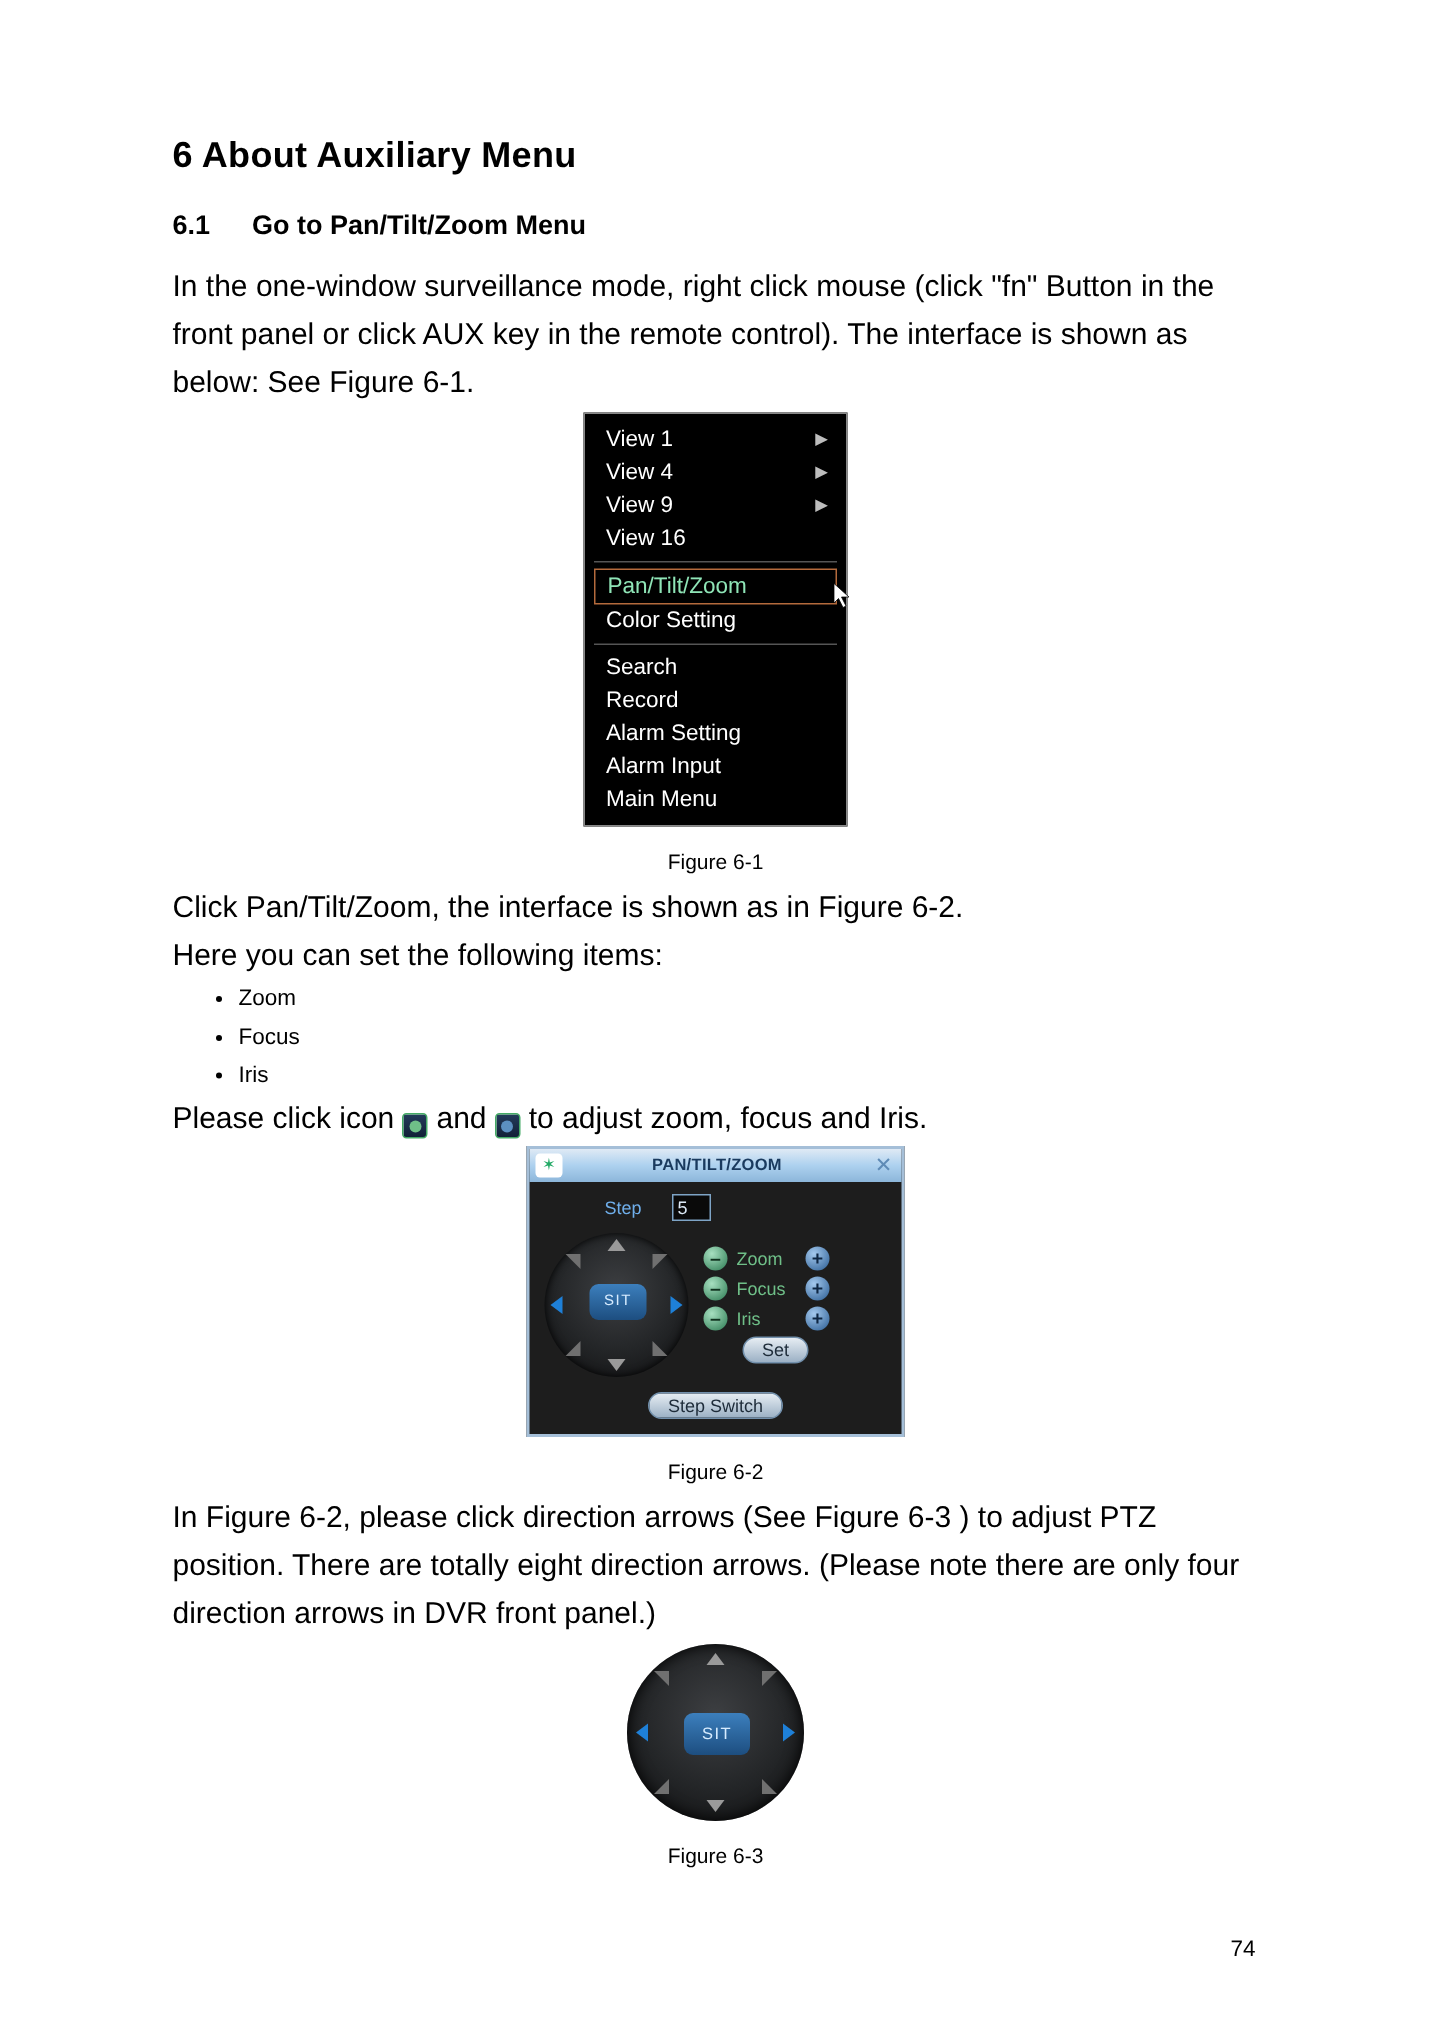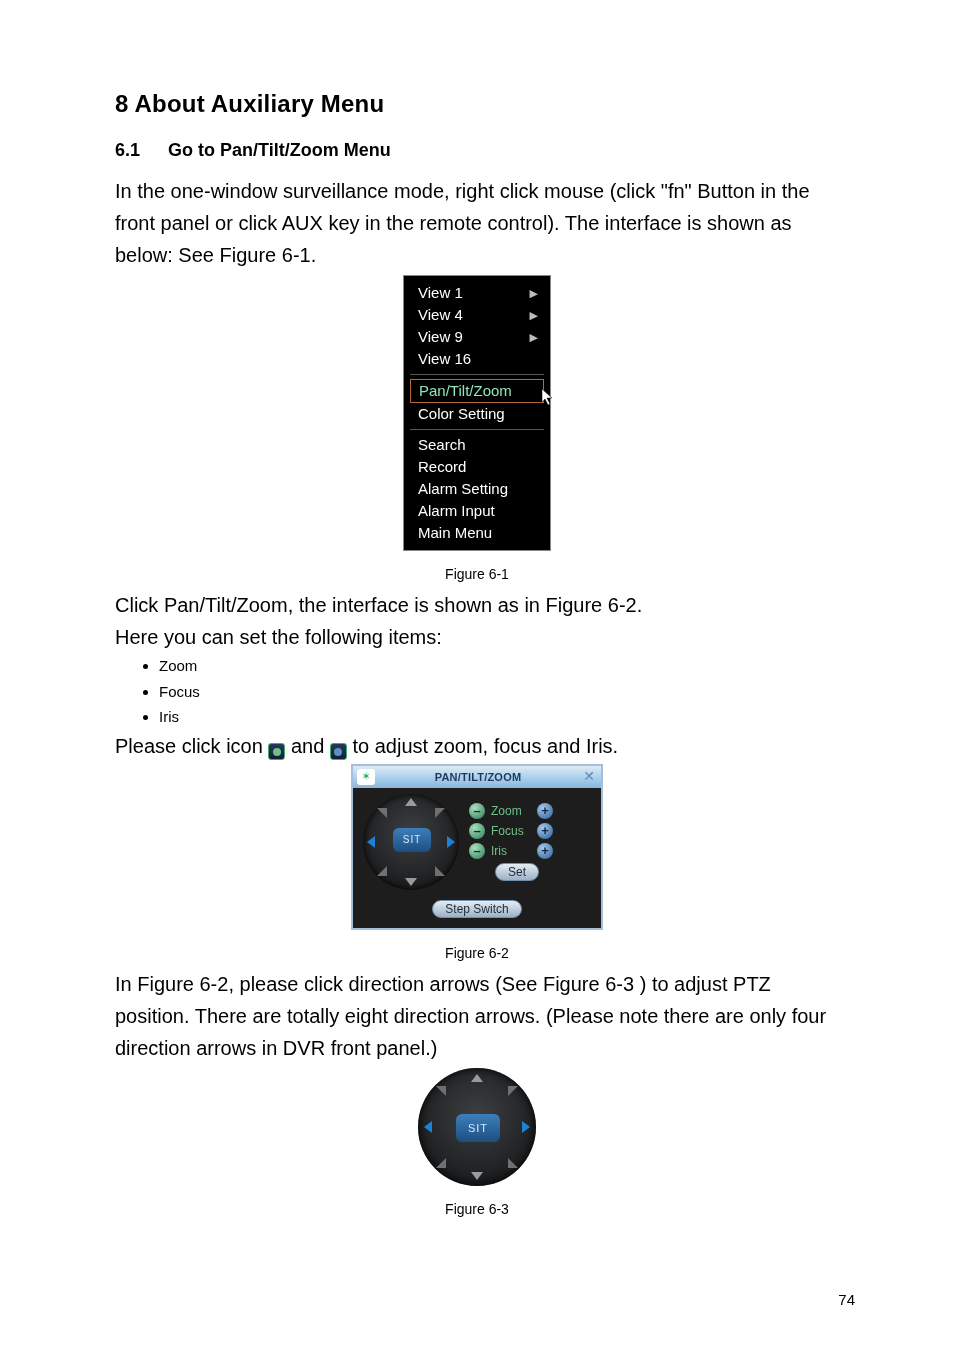--- a/index.html
+++ b/index.html
@@ -11,25 +11,25 @@
     color: #000;
     position: relative;
     padding: 90px 115px 0 115px;
   }
   h1 { font-size: 24px; font-weight: 700; margin-bottom: 22px; letter-spacing: 0.2px; }
   h2 { font-size: 18px; font-weight: 700; margin-bottom: 14px; }
   h2 .secnum { display: inline-block; width: 48px; }
   p { font-size: 20px; line-height: 1.6; }
   ul.bullets { list-style: disc; margin-left: 44px; font-size: 15px; line-height: 1.7; }
   .fig-caption { text-align: center; font-size: 14px; margin: 12px 0 4px; }
-  .page-num { position: absolute; bottom: 42px; right: 99px; font-size: 15px; }
+  .page-num { position: absolute; bottom: 42px; right: 117px; font-size: 15px; }
 
   
   .ctx-menu {
-    width: 148px;
+    width: 176px;
     margin: 4px auto 0 auto;
     background: #000;
     color: #fff;
     font-size: 15px;
     border: 1px solid #888;
     position: relative;
     padding: 4px 0;
   }
   .ctx-group { padding: 2px 0; }
   .ctx-sep { height: 1px; background: #555; margin: 2px 6px; }
@@ -194,21 +194,21 @@
   .dial-lg .arrow.left  { top: 53px;  left: 6px; }
   .dial-lg .arrow.right { top: 53px;  right: 6px; }
   .dial-lg .arrow.ul { left: 18px; top: 18px; }
   .dial-lg .arrow.ur { right: 18px; top: 18px; }
   .dial-lg .arrow.dl { left: 18px; bottom: 18px; }
   .dial-lg .arrow.dr { right: 18px; bottom: 18px; }
 </style>
 </head>
 <body>
 
-<h1>8  About Auxiliary Menu</h1>
+<h1>6  About Auxiliary Menu</h1>
 
 <h2>
   <span class="secnum">6.1</span>
   <span>Go to Pan/Tilt/Zoom Menu</span>
 </h2>
 
 <p>In the one-window surveillance mode, right click mouse (click "fn" Button in the front panel or click AUX key in the remote control). The interface is shown as below: See Figure 6-1.</p>
 
 <div class="ctx-menu">
   <div class="ctx-group">
@@ -279,20 +279,24 @@
   <span> to adjust zoom, focus and Iris.</span>
 </p>
 
 <div class="ptz-panel">
   <div class="ptz-title">
     <span class="title-badge">✶</span>
     <span class="ptz-title-text">PAN/TILT/ZOOM</span>
     <span class="close-btn">✕</span>
   </div>
   <div class="ptz-body">
+    <div class="ptz-row-step">
+      <span class="step-label">Step</span>
+      <span class="step-value">5</span>
+    </div>
     <div class="ptz-main">
       <div class="dial">
         <div class="dial-ring"></div>
         <div class="arrow up"></div>
         <div class="arrow down"></div>
         <div class="arrow left"></div>
         <div class="arrow right"></div>
         <div class="arrow ul"></div>
         <div class="arrow ur"></div>
         <div class="arrow dl"></div>

